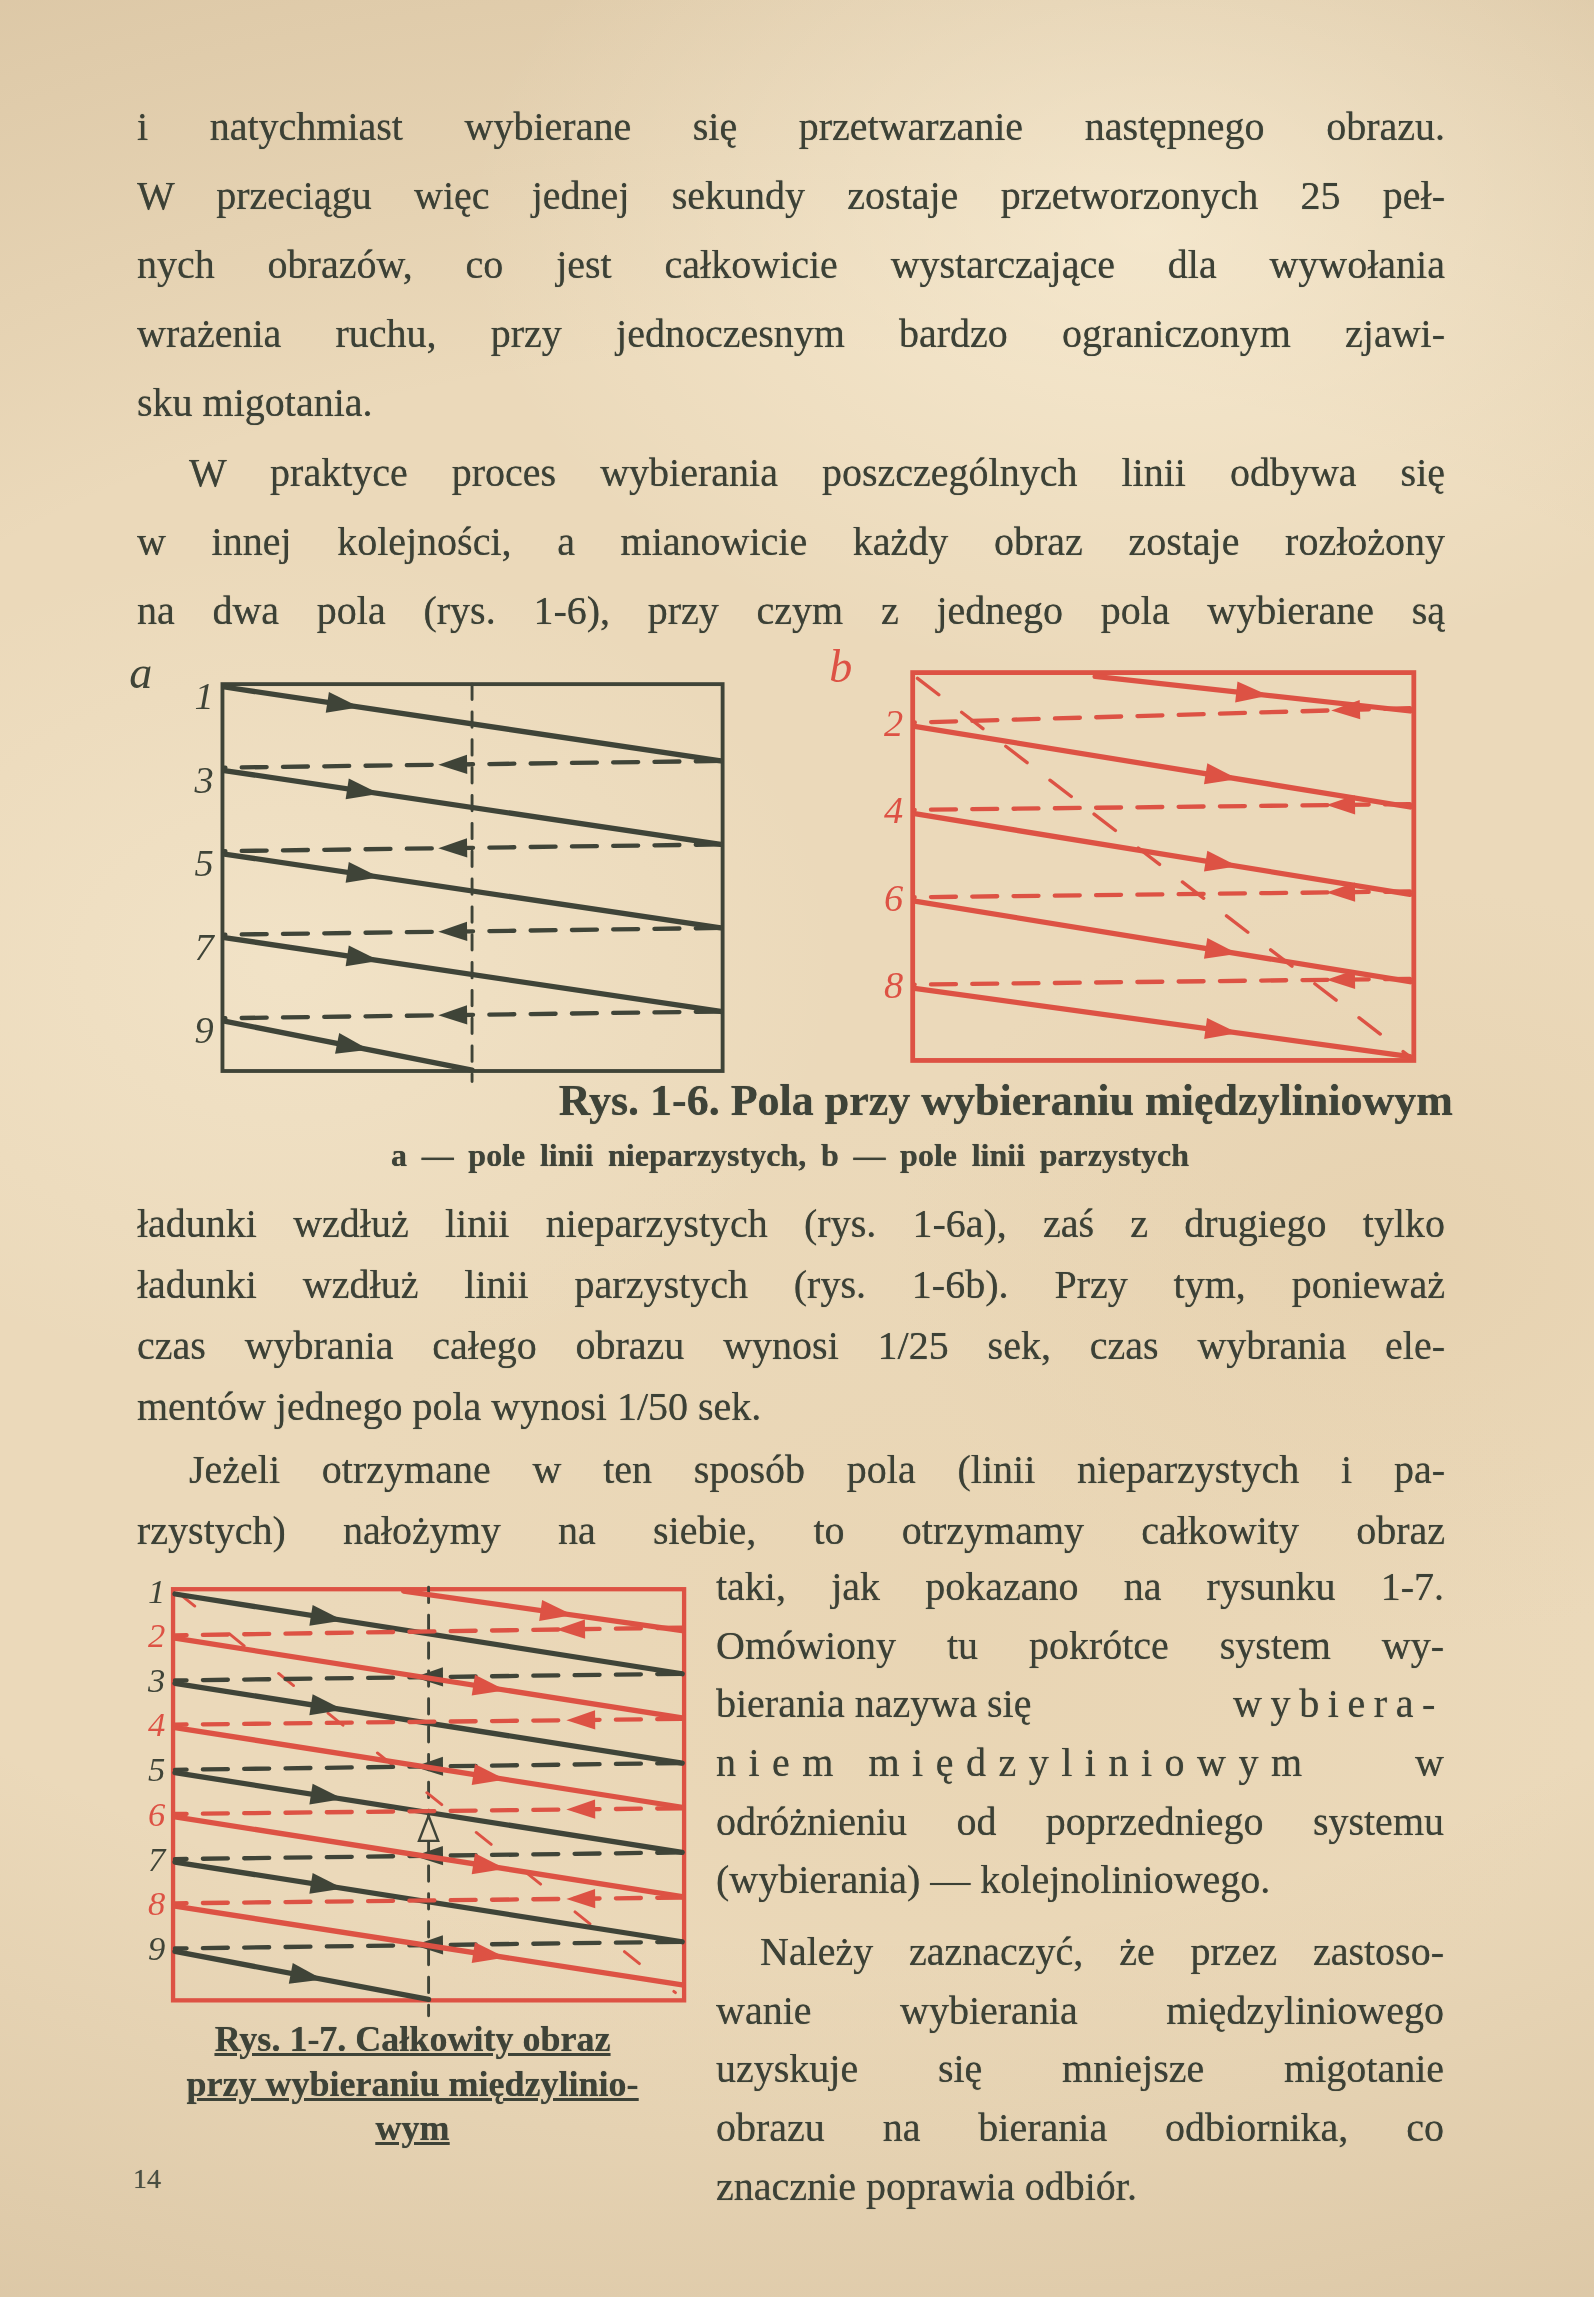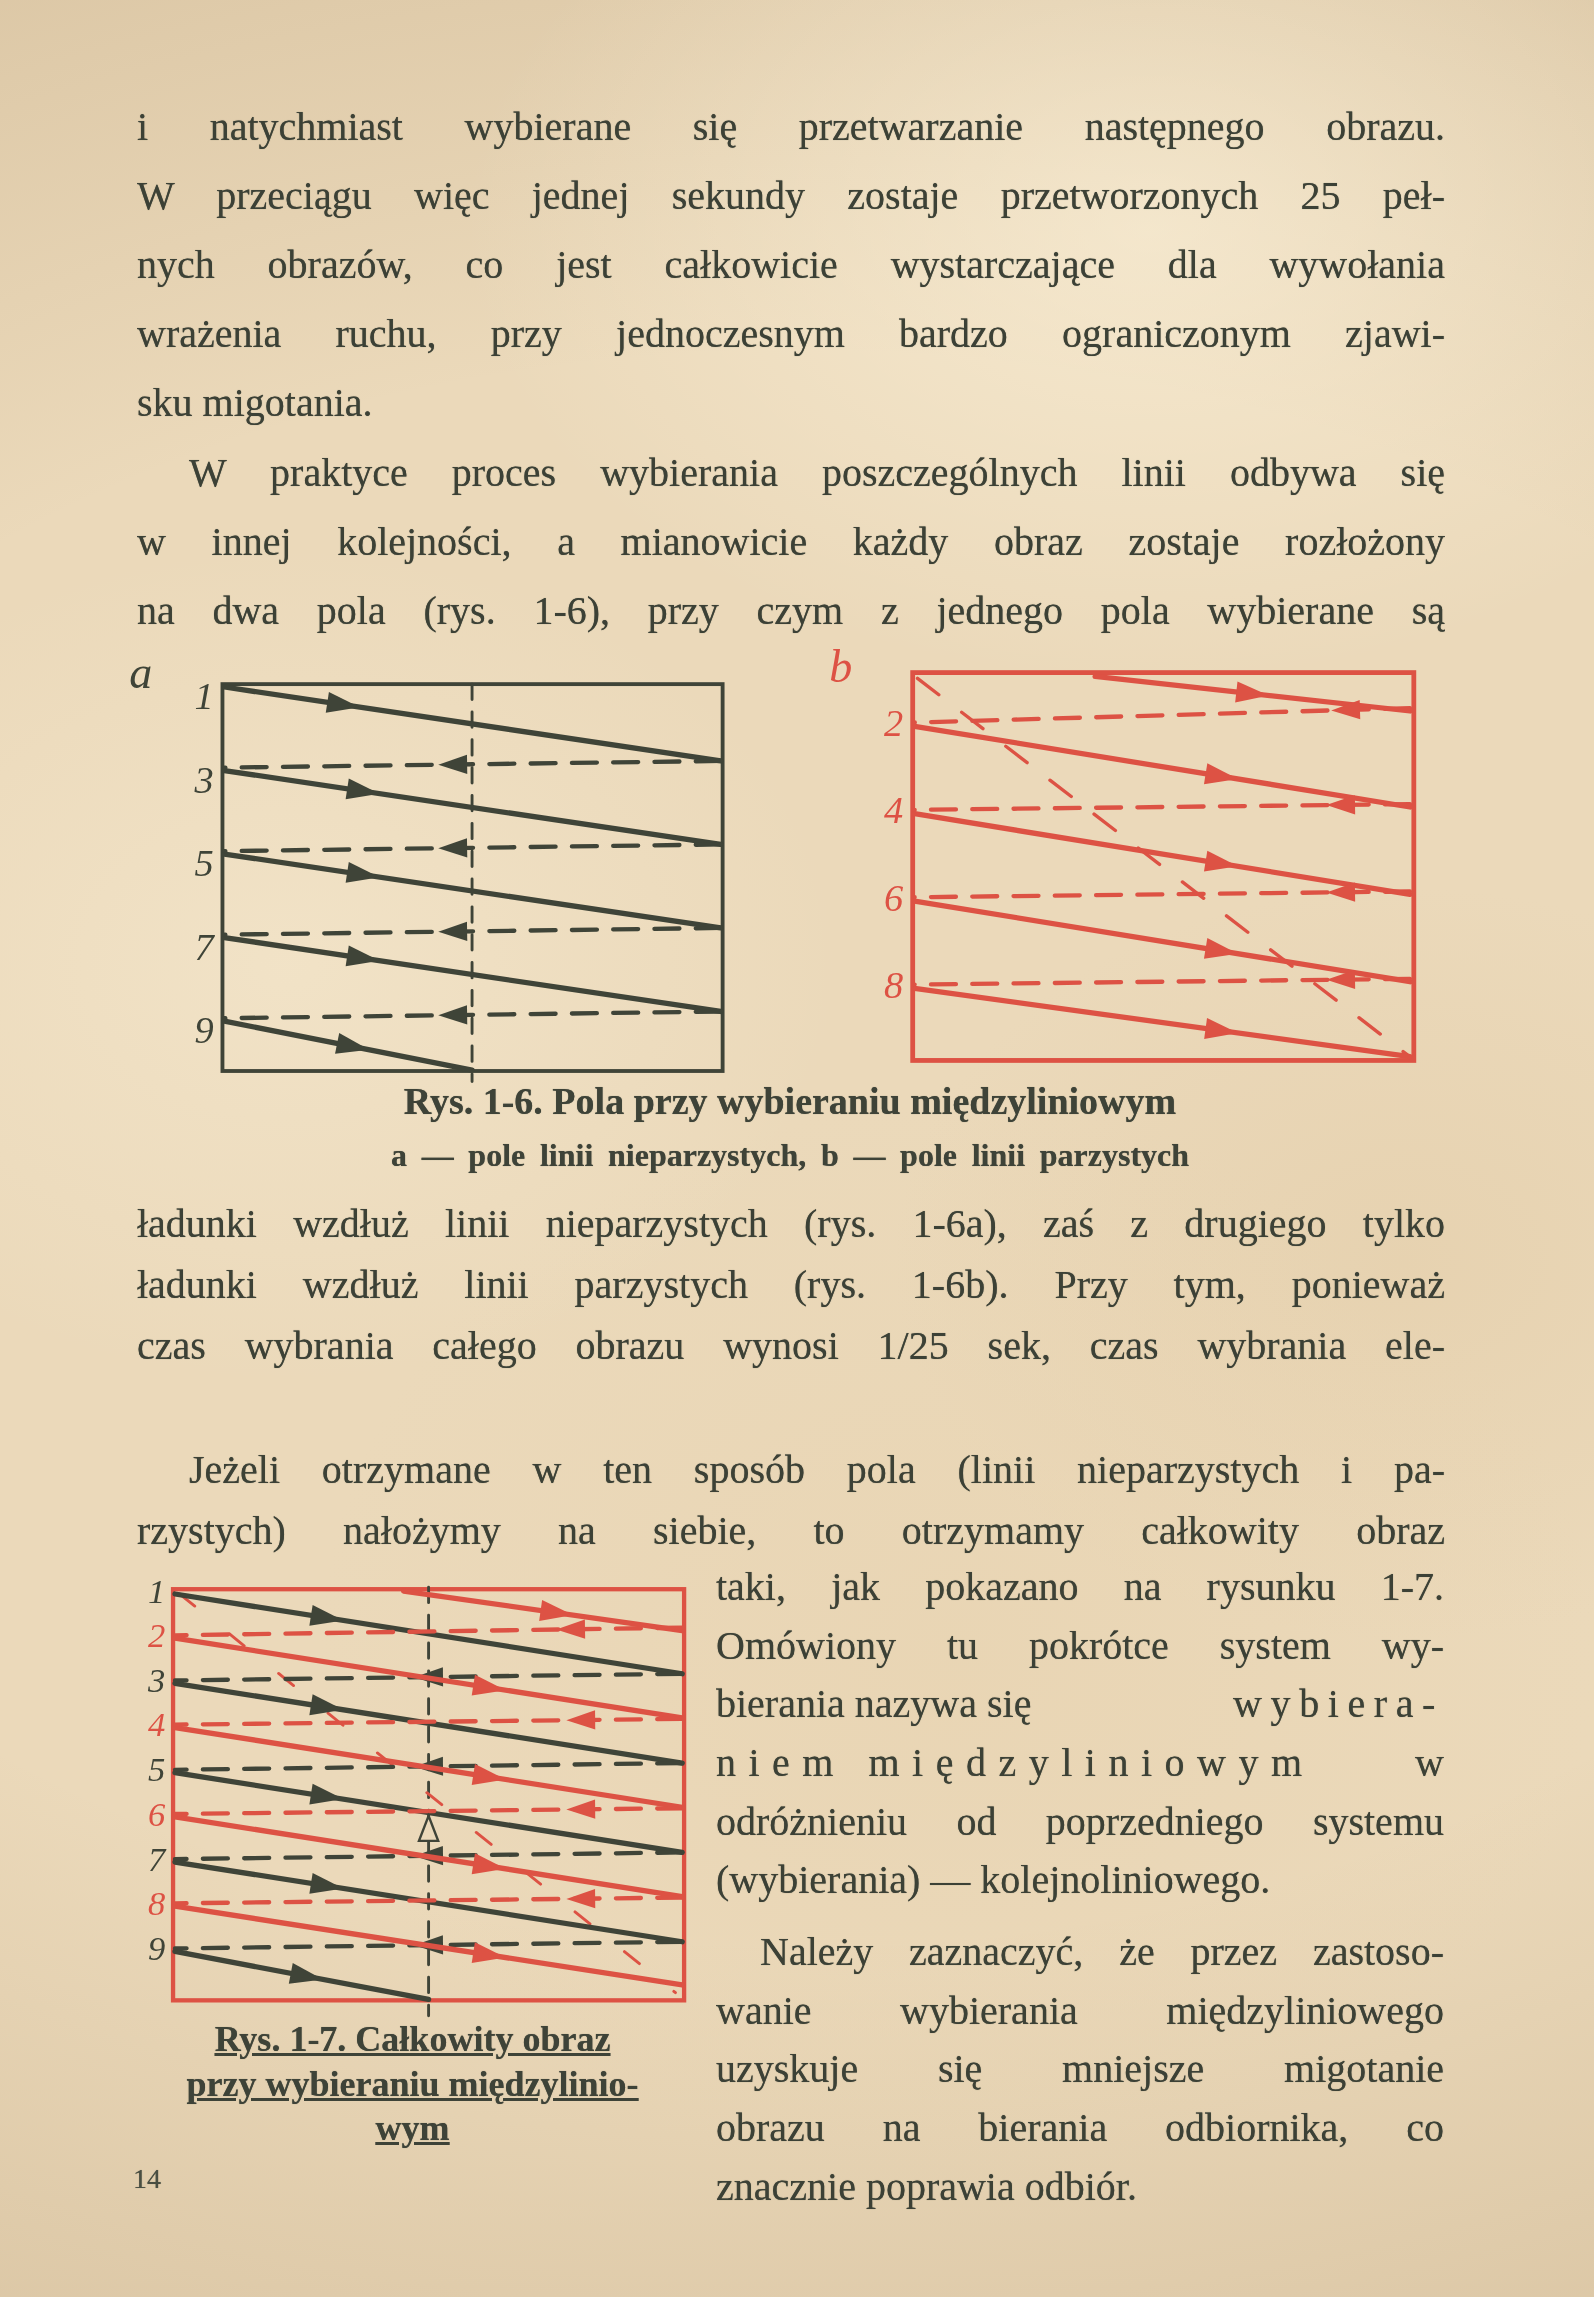--- a/index.html
+++ b/index.html
@@ -19,21 +19,21 @@
   .line{
     font-size:40px;line-height:69px;height:69px;white-space:nowrap;
     text-align:justify;text-align-last:justify;white-space:normal;
     color:#3c4136;text-shadow:0 0 0.7px rgba(60,65,54,.85);
     overflow:hidden;
   }
   .lh64 .line{line-height:61px;height:61px;}
   .last{text-align-last:left;}
   .ind{text-indent:52px;}
   .cap{position:absolute;font-weight:700;text-align:center;color:#3e4338;text-shadow:0 0 0.7px rgba(60,65,54,.85);}
-  .cap16a{left:127px;width:1326px;top:1078px;font-size:38px;line-height:46px;}
+  .cap16a{left:127px;width:1326px;top:1078px;font-size:44px;line-height:46px;text-align:right;}
   .cap16b{left:127px;width:1326px;top:1134px;font-size:32px;line-height:42px;font-weight:700;word-spacing:6.7px;}
   .cap17{left:134px;width:557px;font-size:36px;line-height:44px;text-decoration:underline;}
   .rcline{
     position:absolute;left:716px;width:728px;height:52px;font-size:40px;line-height:52px;
     text-align:justify;text-align-last:justify;color:#3c4136;text-shadow:0 0 0.7px rgba(60,65,54,.85);
     overflow:hidden;white-space:normal;
   }
   .rcleft{text-align-last:left;}
   .rcflex{display:flex;justify-content:space-between;text-align:left;}
   .sp-wide{letter-spacing:8.6px;}
@@ -115,20 +115,21 @@
       <text x="875" y="710" fill="#dd5244" font-size="48" text-anchor="middle">b</text>
     </svg>
 
   <div class="cap cap16a">Rys. 1-6. Pola przy wybieraniu międzyliniowym</div>
   <div class="cap cap16b">a — pole linii nieparzystych, b — pole linii parzystych</div>
 
   <div class="para lh64" style="top:1193px">
     <div class="line">ładunki wzdłuż linii nieparzystych (rys. 1-6a), zaś z drugiego tylko</div>
     <div class="line">ładunki wzdłuż linii parzystych (rys. 1-6b). Przy tym, ponieważ</div>
     <div class="line">czas wybrania całego obrazu wynosi 1/25 sek, czas wybrania ele-</div>
+    <div class="line last">mentów jednego pola wynosi 1/50 sek.</div>
   </div>
 
   <div class="para lh64" style="top:1439px">
     <div class="line ind">Jeżeli otrzymane w ten sposób pola (linii nieparzystych i pa-</div>
     <div class="line">rzystych) nałożymy na siebie, to otrzymamy całkowity obraz</div>
   </div>
 
   <svg id="fig17" style="left:77px;top:1566px" width="634" height="471" viewBox="80 1630 660 490">
       <rect x="180" y="1654" width="532" height="428" fill="none" stroke="#dd5244" stroke-width="4.5"></rect>
       <line x1="446" y1="1652" x2="446" y2="2098" stroke="#3f4438" stroke-width="3" stroke-linecap="round" stroke-dasharray="16 13"></line>

